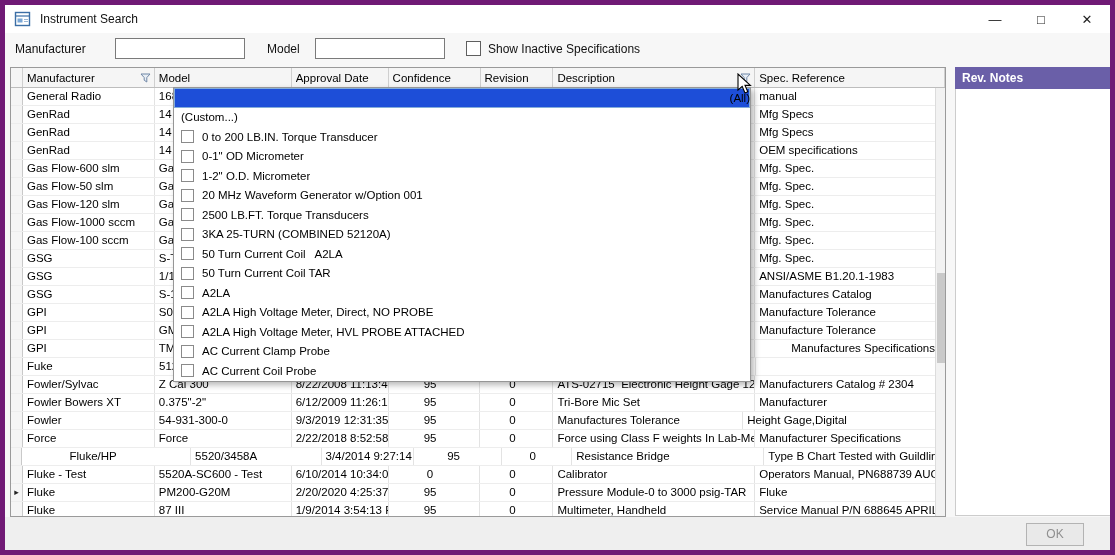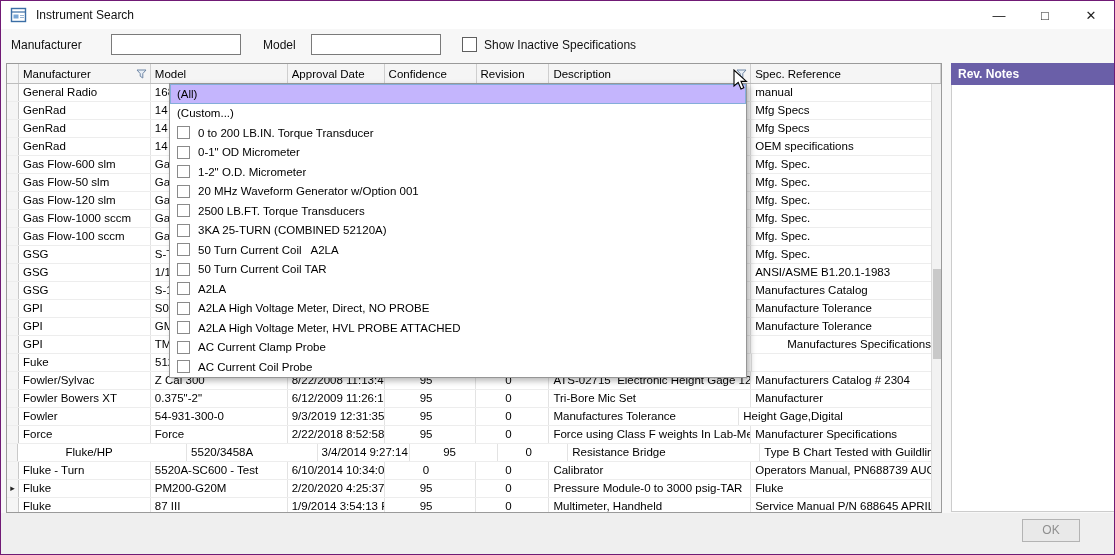--- a/index.html
+++ b/index.html
@@ -1,20 +1,20 @@
 <!DOCTYPE html>
 <html><head>
 <meta charset="utf-8">
 <style>
   * { margin:0; padding:0; box-sizing:border-box; }
   html,body { background:#8a8a8a; }
   body { font-family:"Liberation Sans", sans-serif; }
 
   .window { position:relative; width:1115px; height:555px; background:#f7f7f7;
-            border:1px solid #701a75; overflow:hidden; }
+            border:5px solid #701a75; overflow:hidden; }
 
   
   .titlebar { position:absolute; top:0; left:0; right:0; height:28px; background:#ffffff;
               display:flex; align-items:center; }
   .title-icon { margin-left:9px; width:17px; height:17px; display:inline-flex; }
   .title-text { margin-left:9px; font-size:12px; color:#111; }
   .win-buttons { margin-left:auto; display:flex; height:100%; }
   .win-btn { width:46px; height:100%; display:flex; align-items:center; justify-content:center;
              font-size:13px; color:#222; cursor:default; }
 
@@ -45,21 +45,21 @@
   .vscroll { position:absolute; top:20px; right:0; bottom:0; width:10px; background:#f2f2f2;
              border-left:1px solid #dcdcdc; }
   .vthumb { position:absolute; left:1px; width:8px; top:185px; height:90px; background:#c9c9c9; }
 
   
   .dropdown { position:absolute; left:168px; top:82px; width:578px; height:295px; background:#fff;
               border:1px solid #969696; box-shadow:3px 3px 6px rgba(0,0,0,.28); z-index:10;
               display:flex; flex-direction:column; }
   .dd-item { height:19.5px; display:flex; align-items:center; padding-left:7px;
              font-size:11.5px; color:#000; flex:0 0 auto; }
-  .dd-item.sel { background:#c4b5fd; box-shadow:inset 0 0 0 1px #84add9; }
+  .dd-item.sel { background:#1d4ed8; box-shadow:inset 0 0 0 1px #84add9;justify-content:flex-end; }
   .dd-cb { width:13px; height:13px; background:#fff; border:1px solid #8a8a8a;
            margin-right:8px; flex:0 0 auto; }
   .dd-label { white-space:pre; overflow:hidden; }
 
   
   .revnotes-header { position:absolute; left:950px; top:62px; width:164px; height:22px;
                      background:#6a5fa8; color:#fff; font-size:12px; font-weight:bold;
                      line-height:22px; padding-left:7px; }
   .revnotes-body { position:absolute; left:950px; top:84px; width:164px; height:427px;
                    background:#fff; border:1px solid #cccccc; border-top:none; }
@@ -342,21 +342,21 @@
           <div class="gcell" style="width: 132px; margin-left: 43px;">Fluke/HP</div>
           <div class="gcell" style="width: 137px;">5520/3458A</div>
           <div class="gcell" style="width: 97px; text-align: right;">3/4/2014 9:27:14 A</div>
           <div class="gcell num" style="width: 92px;">95</div>
           <div class="gcell num" style="width: 73px;">0</div>
           <div class="gcell" style="width: 202px;">Resistance Bridge</div>
           <div class="gcell" style="width: 190px;">Type B Chart Tested with Guildline 9211</div>
         </div>
         <div class="grow">
           <div class="gcell ind"></div>
-          <div class="gcell" style="width: 132px;">Fluke - Turn</div>
+          <div class="gcell" style="width: 132px;">Fluke - Test</div>
           <div class="gcell" style="width: 137px;">5520A-SC600 - Test</div>
           <div class="gcell" style="width: 97px;">6/10/2014 10:34:0</div>
           <div class="gcell num" style="width: 92px;">0</div>
           <div class="gcell num" style="width: 73px;">0</div>
           <div class="gcell" style="width: 202px;">Calibrator</div>
           <div class="gcell" style="width: 190px;">Operators Manual, PN688739 AUG 98 R</div>
         </div>
         <div class="grow">
           <div class="gcell ind">▸</div>
           <div class="gcell" style="width: 132px;">Fluke</div>

